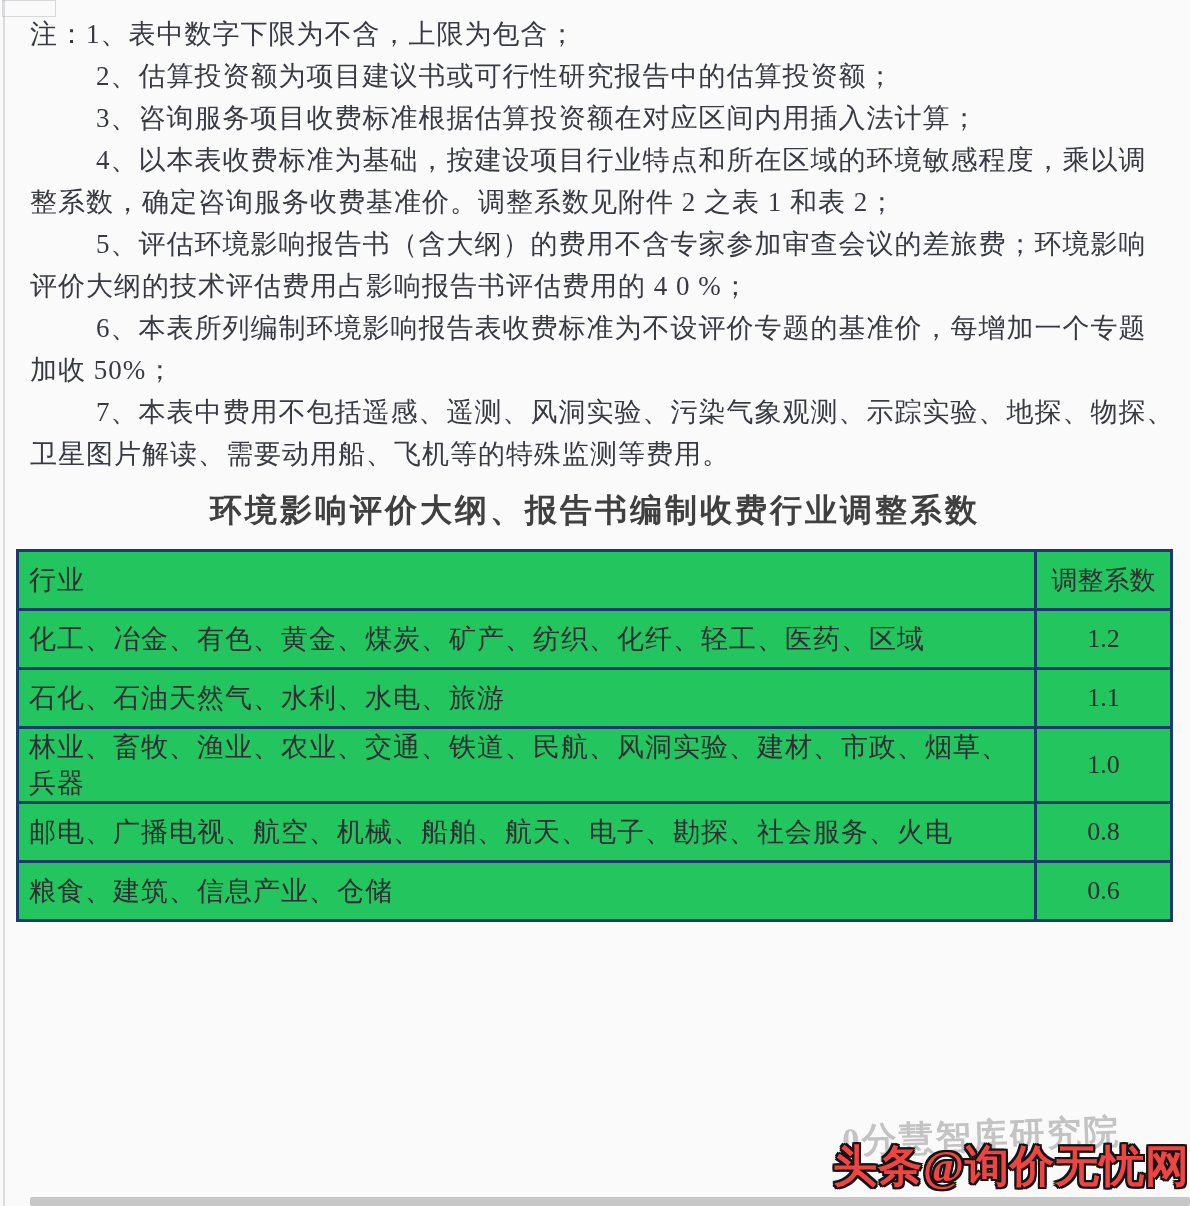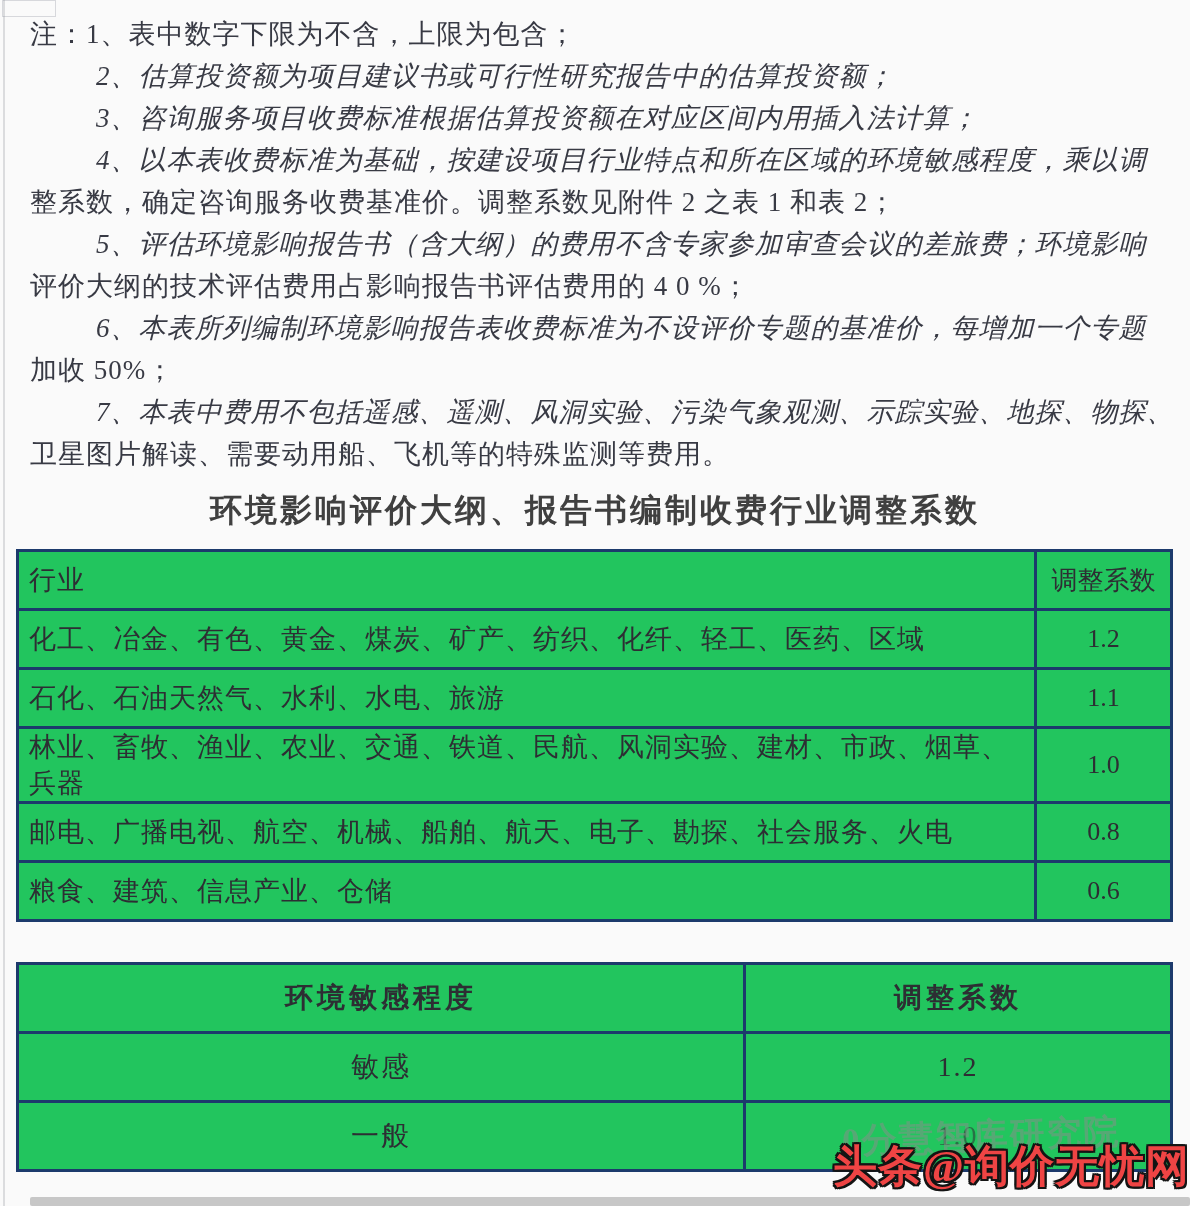--- a/index.html
+++ b/index.html
@@ -15,21 +15,21 @@
   .left-edge-line{position:absolute;left:3px;top:0;width:2px;height:1206px;background:rgba(140,142,152,.28);}
   .corner-box{position:absolute;left:2px;top:0;width:52px;height:15px;border:1px solid rgba(150,152,162,.35);}
   .bottom-strip{position:absolute;left:30px;right:0;bottom:0;height:9px;background:#c7c7c7;border-radius:2px;}
 
   
   .notes{padding:13px 26px 0 30px;}
   .note-line{
     margin:0;font-size:27px;line-height:42px;letter-spacing:1px;
     color:#383a44;white-space:nowrap;
   }
-  .indent-item{padding-left:66px;font-style:italic;}
+  .indent-item{padding-left:66px;}
   .indent-first,.indent-cont{padding-left:0;}
 
   
   .doc-title{
     margin:14px 0 16px 0;text-align:center;
     font-size:32px;font-weight:bold;color:#404040;
     letter-spacing:3px;
   }
 
   
@@ -127,38 +127,18 @@
         <td class="cell-industries">邮电、广播电视、航空、机械、船舶、航天、电子、勘探、社会服务、火电</td>
         <td class="cell-coef">0.8</td>
       </tr>
       <tr>
         <td class="cell-industries">粮食、建筑、信息产业、仓储</td>
         <td class="cell-coef">0.6</td>
       </tr>
     </tbody>
   </table>
 
-  <table class="blue-table sensitivity-table">
-    <colgroup>
-        <col class="col-level">
-        <col class="col-coef">
-      </colgroup>
-    <tbody>
-      <tr class="header-row">
-        <td>环境敏感程度</td>
-        <td>调整系数</td>
-      </tr>
-      <tr class="data-row">
-        <td>敏感</td>
-        <td>1.2</td>
-      </tr>
-      <tr class="data-row">
-        <td>一般</td>
-        <td class="obscured-value">1.0</td>
-      </tr>
-    </tbody>
-  </table>
 
   <div class="watermark-faint">0分慧智库研究院</div>
   <div class="watermark-main">头条@询价无忧网</div>
 
   <div class="bottom-strip"></div>
 </div>
 
 </body></html>

